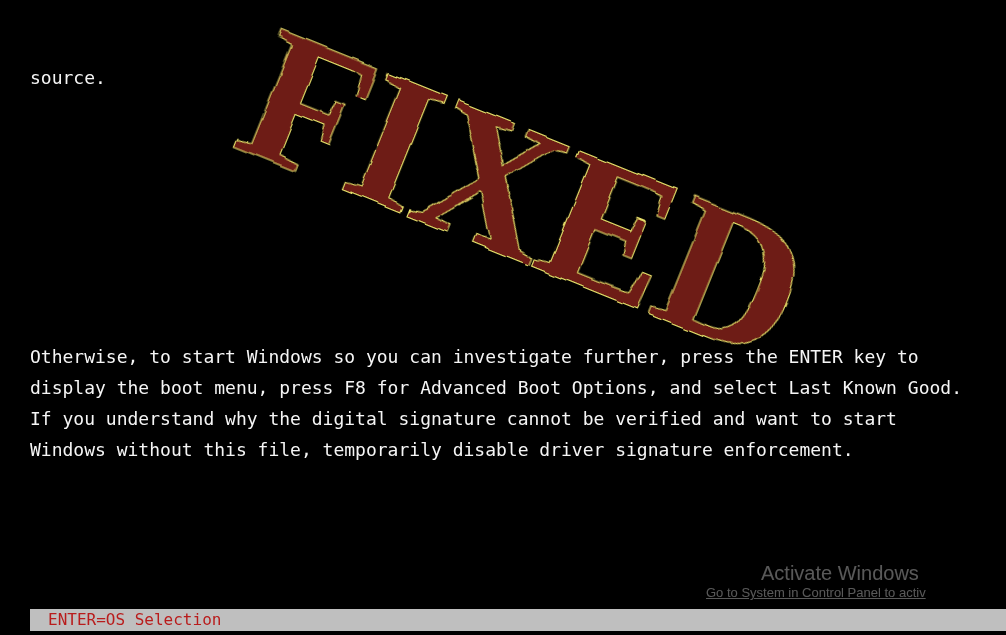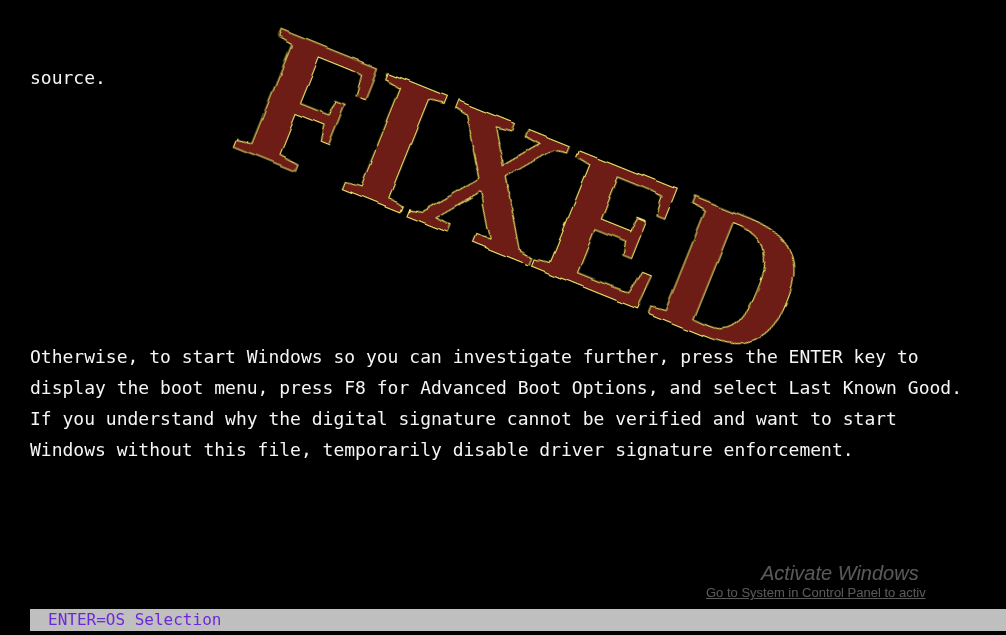--- a/index.html
+++ b/index.html
@@ -28,21 +28,21 @@
   }
 
   
   .footer {
     position: absolute;
     left: 30px;
     right: 0;
     bottom: 4px;
     height: 22px;
     background: #bfbfbf;
-    color: #6d28d9;
+    color: #b91c1c;
     font-size: 16px;
     line-height: 22px;
     padding-left: 18px;
     box-sizing: border-box;
   }
 
   
   .watermark {
     position: absolute;
     right: 0;
@@ -51,21 +51,20 @@
     color: rgba(255,255,255,0.35);
     font-family: "Segoe UI", Arial, sans-serif;
     line-height: 1.2;
     pointer-events: none;
     width: 300px;
   }
   .watermark .wm-title {
     font-size: 20px;
     font-weight: 400;
     padding-left: 55px;
-    font-style: italic;
   }
   .watermark .wm-sub {
     font-size: 13px;
     white-space: nowrap;
     text-decoration: underline;
   }
 
   
   .stamp {
     position: absolute;

